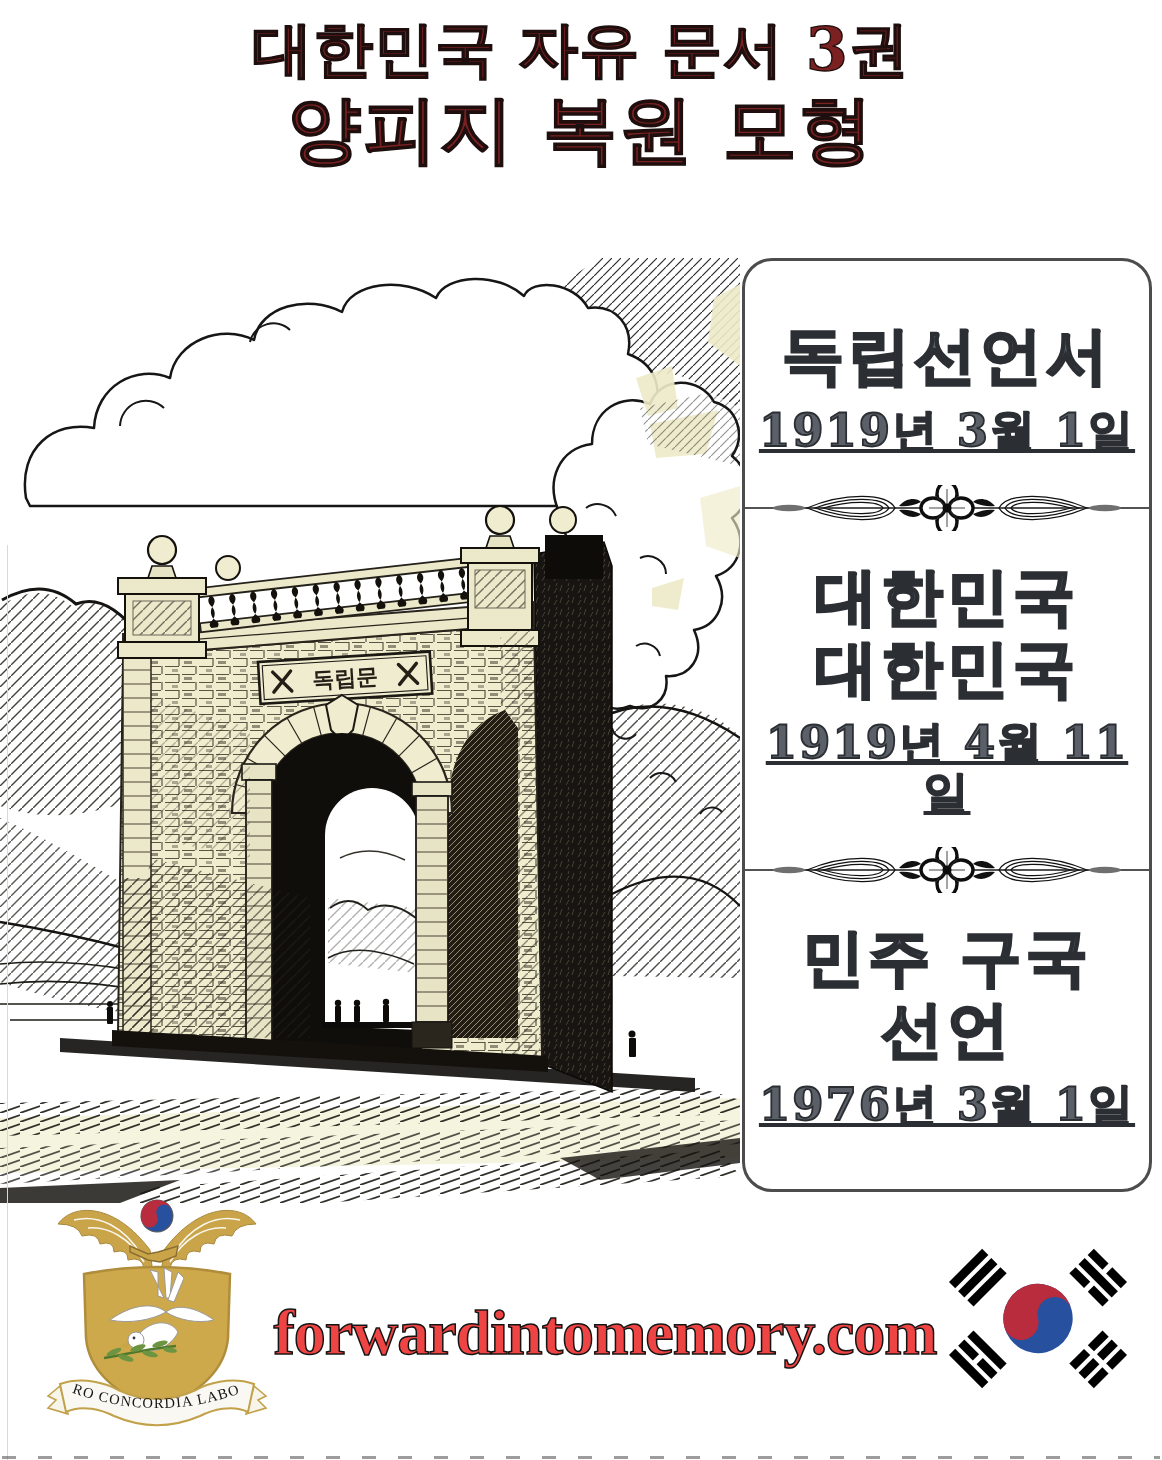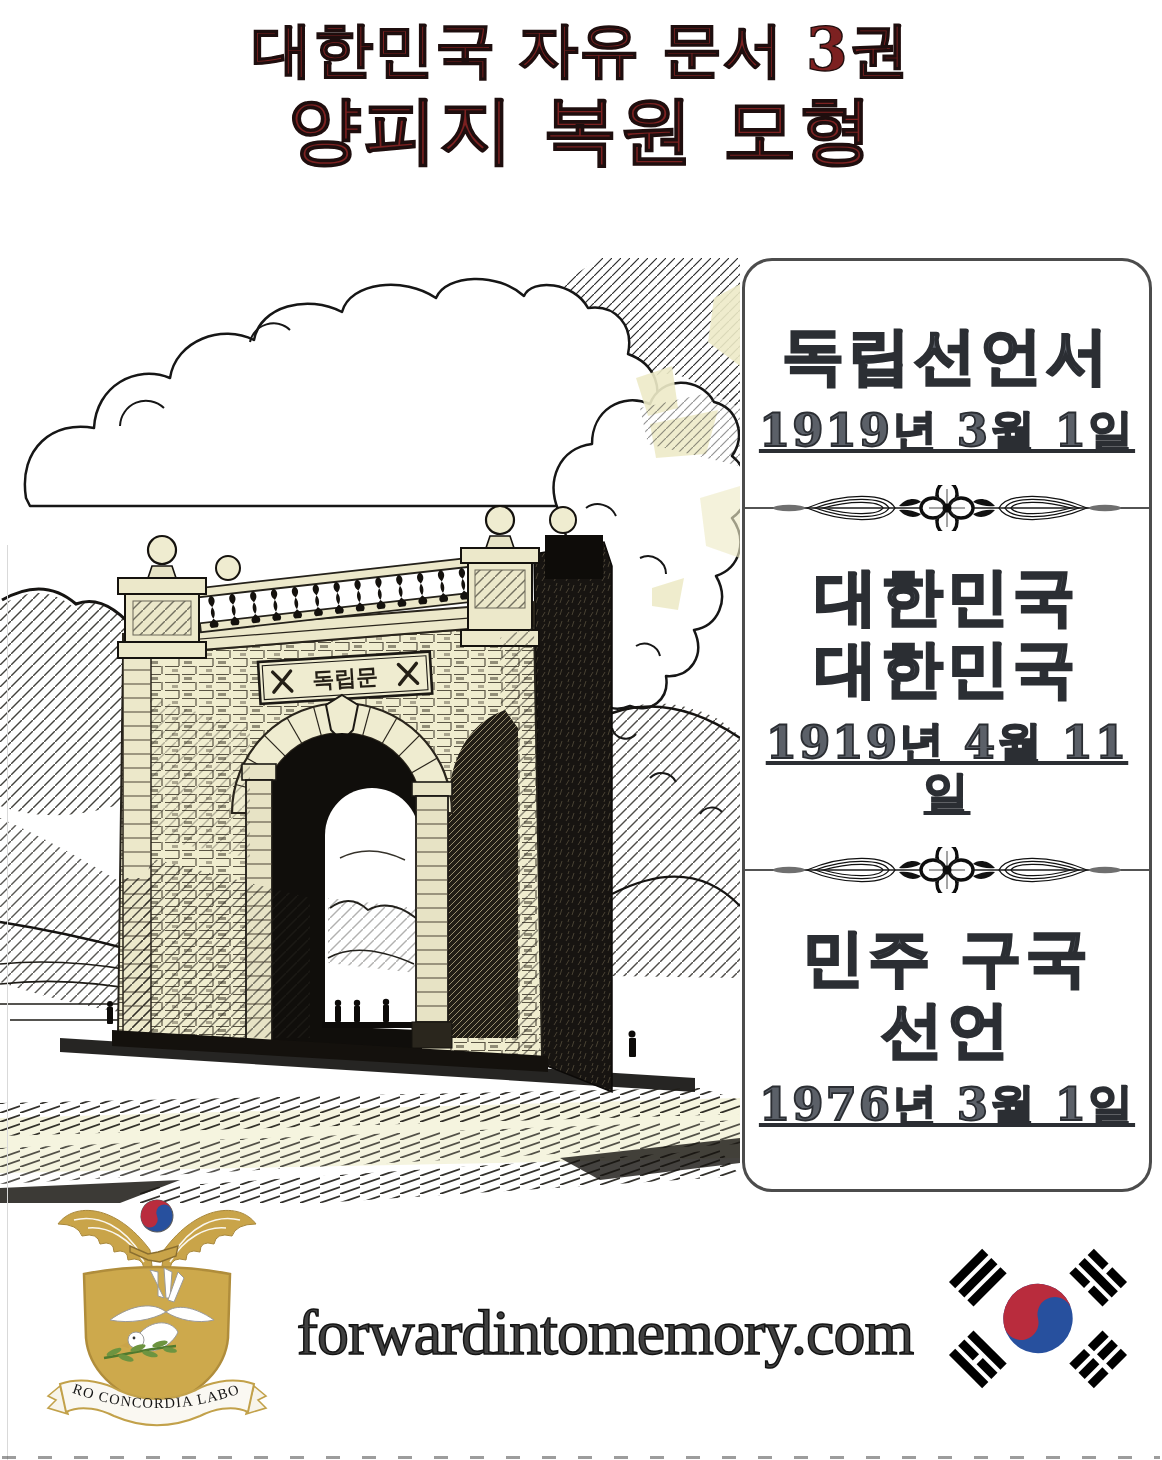--- a/index.html
+++ b/index.html
@@ -19,21 +19,21 @@
          flex-direction:column;align-items:center;justify-content:space-evenly;padding:30px 0;}
   .sec{text-align:center;width:100%;}
   .k-big{font-size:62px;font-weight:700;line-height:1.16;color:#5b6068;
          -webkit-text-stroke:2.4px #2b2e33;letter-spacing:4px;}
   .k-date{font-size:45px;font-weight:700;line-height:1.1;color:#5b6068;
           -webkit-text-stroke:1.8px #2b2e33;letter-spacing:2px;margin-top:14px;text-decoration:underline;}
   .divider{width:100%;height:46px;display:block;}
   
   .crest{position:absolute;left:46px;top:1186px;width:222px;height:254px;}
   .url-row{position:absolute;left:250px;top:1296px;width:710px;text-align:center;
-           font-family:"Liberation Serif",serif;font-weight:400;font-size:64px;color:#404040;
+           font-family:"Liberation Serif",serif;font-weight:700;font-size:64px;color:#ef4444;
            -webkit-text-stroke:1.5px #141414;letter-spacing:-1px;}
   .flag{position:absolute;left:936px;top:1244px;width:204px;height:150px;}
   
   .scan-left{position:absolute;left:7px;top:545px;bottom:0;width:1px;background:#d9d9d9;}
   .scan-bottom{position:absolute;left:2px;right:2px;bottom:1px;height:3px;opacity:.5;
     background:repeating-linear-gradient(90deg,#3a3a3a 0 14px,transparent 14px 36px);}
 </style>
 </head>
 <body>
 

